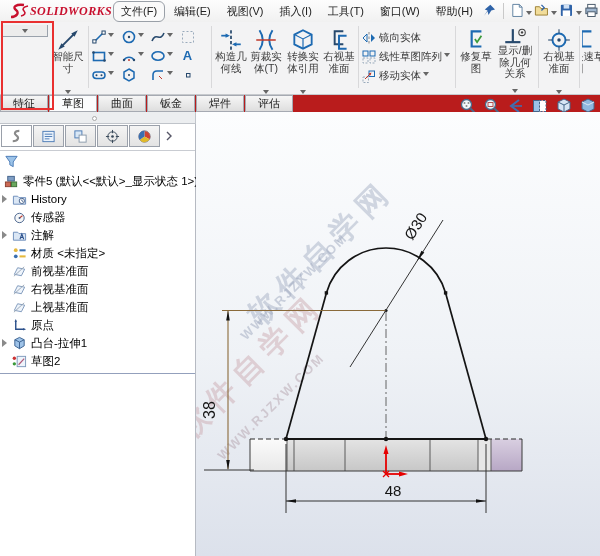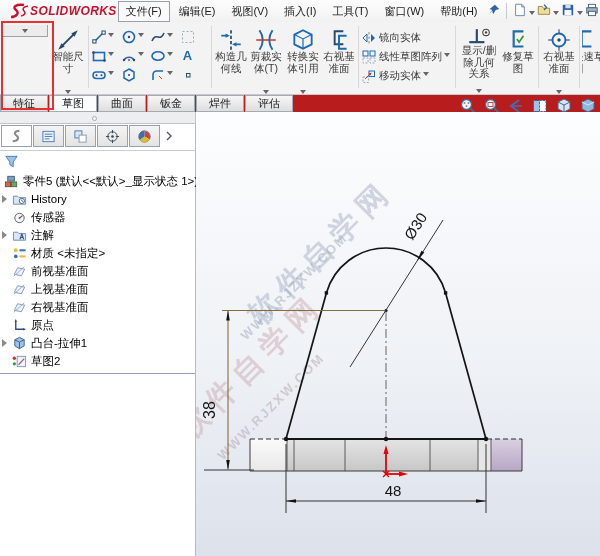--- a/index.html
+++ b/index.html
@@ -2,24 +2,24 @@
 <html><head>
 <meta charset="utf-8">
 <style>
   html,body{margin:0;padding:0;}
   body{width:600px;height:556px;position:relative;overflow:hidden;background:#f0f0f0;
        font-family:"Liberation Sans",sans-serif;-webkit-font-smoothing:antialiased;}
   .abs{position:absolute;}
   
   .menubar{left:0;top:0;width:600px;height:22px;background:linear-gradient(#fdfdfd,#f1f1f1);
            display:flex;align-items:center;border-bottom:1px solid #e3e3e3;}
-  .logo{display:flex;align-items:center;margin-left:8px;width:116px;}
+  .logo{display:flex;align-items:center;margin-left:8px;width:116px;font-family:Liberation Serif, serif;}
   .logo-name{color:#c8102e;font-weight:bold;font-size:12px;letter-spacing:.4px;font-style:italic;}
   .menu-item{font-size:11px;color:#222;padding:2px 7px;margin:0 1px;white-space:nowrap;}
-  .menu-item.boxed{border:1px solid #9aa0a8;background:#fafafa;border-radius:0;}
+  .menu-item.boxed{border:1px solid #9aa0a8;background:#fafafa;border-radius:6px;}
   .qsep{width:1px;height:16px;background:#c9c9c9;margin:0 5px;}
   .qico{width:17px;height:17px;display:inline-block;margin:0 1px;}
   .dcaret{width:0;height:0;border:3px solid transparent;border-top:4px solid #666;display:inline-block;margin:6px 1px 0 1px;}
   
   .ribbon{left:0;top:22px;width:600px;height:73px;background:#f3f3f4;border-bottom:1px solid #c6c9cd;
           display:flex;align-items:flex-start;padding-top:3px;box-sizing:border-box;}
   .vsep{width:1px;height:62px;background:#d8d8da;margin:1px 2px;}
   .rgroup{display:flex;flex-direction:column;align-items:center;}
   .bigbtn{display:flex;flex-direction:column;align-items:center;border:1px solid transparent;border-radius:2px;}
   .bigbtn .bico{width:26px;height:24px;margin-top:1px;}
@@ -346,47 +346,47 @@
             <line x1="4" y1="11" x2="9" y2="6" stroke="#c0392b"></line>
             <polygon points="10.5,4.5 7.5,5.5 9.5,7.5" fill="#c0392b"></polygon>
           </svg></span>
       <span class="collabel">移动实体</span>
       <span class="dcaret" style="margin:0 0 0 2px"></span>
     </div>
   </div>
 
   <div class="vsep"></div>
 
+  <div class="rgroup" style="width:36px">
+    <div class="bigbtn" style="width:36px;height:58px">
+      <span class="bico">
+        <svg viewBox="0 0 24 24">
+            <path d="M17,4 H8 V18 H17" fill="none" stroke="#1d6ab2" stroke-width="2"></path>
+            <polyline points="11,11 13,14 17,8" fill="none" stroke="#3a9a3a" stroke-width="1.6"></polyline>
+          </svg>
+      </span>
+      <span class="blabel" style="width:34px">修复草图</span>
+    </div>
+  </div>
+
   <div class="rgroup" style="width:42px">
     <div class="bigbtn" style="width:42px;height:58px">
       <span class="bico" style="height:18px">
         <svg viewBox="0 0 24 20">
             <line x1="10" y1="2" x2="10" y2="14" stroke="#27496d" stroke-width="2"></line>
             <line x1="3" y1="14" x2="17" y2="14" stroke="#27496d" stroke-width="2"></line>
             <circle cx="18.5" cy="5" r="3" fill="none" stroke="#444"></circle>
             <circle cx="18.5" cy="5" r="1.1" fill="#444"></circle>
           </svg>
       </span>
       <span class="blabel" style="width:40px">显示/删除几何关系</span>
     </div>
     <div class="dropstrip">
         <span class="dcaret" style="margin-top:2px"></span>
       </div>
-  </div>
-
-  <div class="rgroup" style="width:36px">
-    <div class="bigbtn" style="width:36px;height:58px">
-      <span class="bico">
-        <svg viewBox="0 0 24 24">
-            <path d="M17,4 H8 V18 H17" fill="none" stroke="#1d6ab2" stroke-width="2"></path>
-            <polyline points="11,11 13,14 17,8" fill="none" stroke="#3a9a3a" stroke-width="1.6"></polyline>
-          </svg>
-      </span>
-      <span class="blabel" style="width:34px">修复草图</span>
-    </div>
   </div>
 
   <div class="vsep"></div>
 
   <div class="rgroup" style="width:36px">
     <div class="bigbtn" style="width:36px;height:58px">
       <span class="bico">
         <svg viewBox="0 0 24 24">
             <circle cx="12" cy="12" r="6" fill="none" stroke="#1d6ab2" stroke-width="1.8"></circle>
             <circle cx="12" cy="12" r="1.6" fill="#27496d"></circle>
@@ -563,29 +563,29 @@
             <line x1="2" y1="13" x2="13" y2="3" stroke="#9aa6b5"></line>
           </svg></span>
       <span class="tlabel">前视基准面</span>
     </div>
     <div class="trow">
       <span class="exp"></span>
       <span class="ticon"><svg viewBox="0 0 16 16">
             <path d="M2.5,11 L6,4 L13.5,5.5 L10,12.5 Z" fill="#eef4fb" stroke="#7d98bb"></path>
             <line x1="2" y1="13" x2="13" y2="3" stroke="#9aa6b5"></line>
           </svg></span>
-      <span class="tlabel">上视基准面</span>
+      <span class="tlabel">右视基准面</span>
     </div>
     <div class="trow">
       <span class="exp"></span>
       <span class="ticon"><svg viewBox="0 0 16 16">
             <path d="M2.5,11 L6,4 L13.5,5.5 L10,12.5 Z" fill="#eef4fb" stroke="#7d98bb"></path>
             <line x1="2" y1="13" x2="13" y2="3" stroke="#9aa6b5"></line>
           </svg></span>
-      <span class="tlabel">右视基准面</span>
+      <span class="tlabel">上视基准面</span>
     </div>
     <div class="trow">
       <span class="exp"></span>
       <span class="ticon"><svg viewBox="0 0 16 16">
             <path d="M4,3 V12 H13" fill="none" stroke="#2a4f8a" stroke-width="1.5"></path>
             <polygon points="4,1 2.7,4 5.3,4" fill="#2a4f8a"></polygon>
             <polygon points="15,12 12,10.7 12,13.3" fill="#2a4f8a"></polygon>
           </svg></span>
       <span class="tlabel">原点</span>
     </div>

